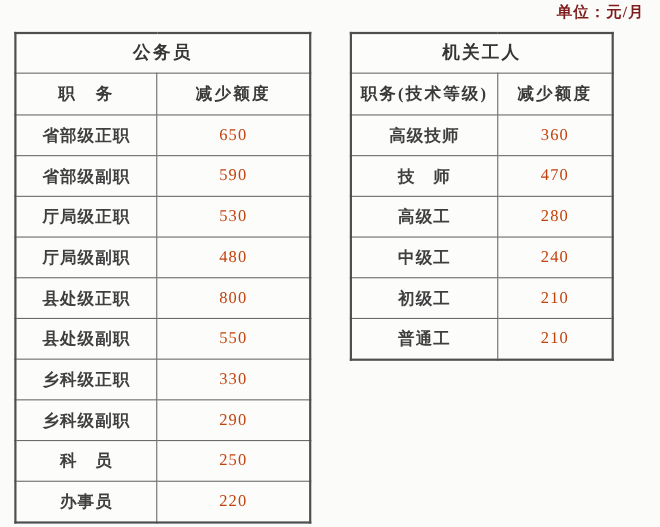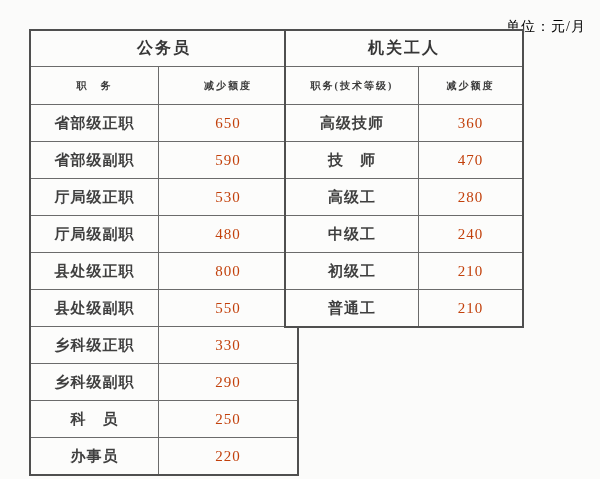--- a/index.html
+++ b/index.html
@@ -11,26 +11,26 @@
     position: relative;
     width: 600px;
     height: 479px;
     background: #fbfbfa;
     font-family: "Liberation Serif", "DejaVu Serif", serif;
     color: #3d3d3d;
     overflow: hidden;
   }
   .unit-label {
     position: absolute;
-    top: 18px;
+    top: 2px;
     right: 14px;
     font-size: 14px;
-    font-weight: normal;
+    font-weight: bold;
     letter-spacing: 1px;
-    color: #000000;
+    color: #7f1d1d;
   }
   .doc-table {
     position: absolute;
     border-collapse: collapse;
     table-layout: fixed;
     background: #fcfcfb;
     border: 2px solid #4f4f4f;
   }
   .doc-table th, .doc-table td {
     border: 1px solid #6b6b6b;
@@ -42,46 +42,46 @@
   }
   .doc-table .row-title th {
     height: 35px;
     font-size: 16px;
     font-weight: bold;
     letter-spacing: 2px;
     color: #363636;
   }
   .doc-table .row-head th {
     height: 37px;
-    font-size: 10px;
+    font-size: 15px;
     font-weight: bold;
     letter-spacing: 2px;
     color: #3a3a3a;
   }
   .doc-table td {
     height: 36px;
     font-size: 15px;
   }
   .doc-table td.cell-label {
     font-weight: bold;
     letter-spacing: 1px;
     color: #3f3f3f;
   }
   .doc-table td.cell-value {
     font-weight: normal;
     letter-spacing: 1px;
     color: #c2410c;
   }
   #table-civil-servants {
-    left: 29px;
+    left: 13px;
     top: 29px;
     width: 270px;
   }
   #table-government-workers {
-    left: 284px;
+    left: 318px;
     top: 29px;
     width: 240px;
   }
 </style>
 </head>
 <body>
 
 <div class="page">
 
   <div class="unit-label">单位：元/月</div>

